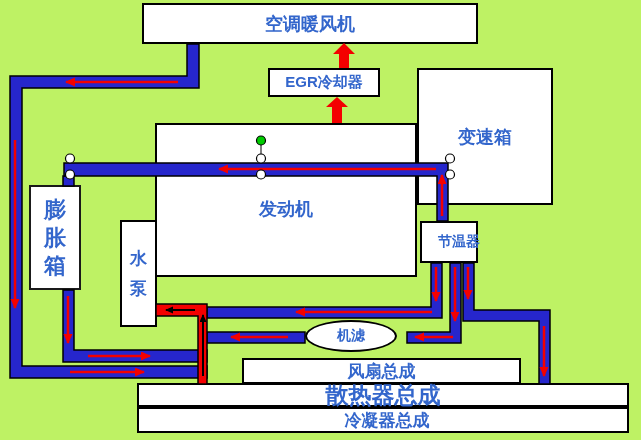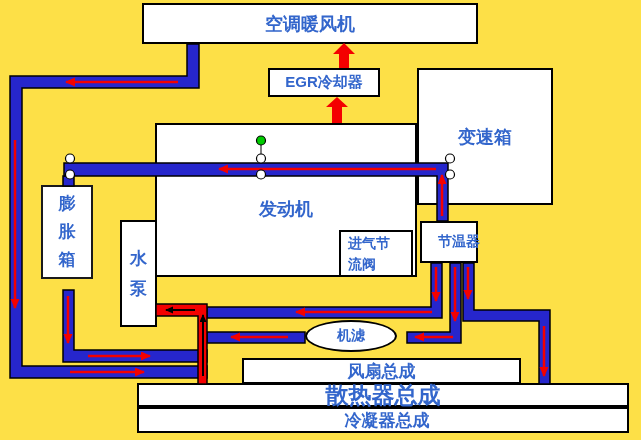--- a/index.html
+++ b/index.html
@@ -1,17 +1,17 @@
 <!DOCTYPE html>
 <html style="--pipe-blue: #2626CC; --flow-red: #F40000; --label-blue: #3366CC; --handle-green: #00CC00;"><head>
 <meta charset="utf-8">
 <style>
   html,body{margin:0;padding:0;background:#fff;}
   #stage{
-    position:relative;width:641px;height:440px;background:#fde047;overflow:hidden;
+    position:relative;width:641px;height:440px;background:#bef264;overflow:hidden;
     font-family:"Liberation Sans",sans-serif;
   }
   .box{
     position:absolute;background:#fff;border:2px solid #000;box-sizing:border-box;
     display:flex;align-items:center;justify-content:center;
     color:var(--label-blue,#3366CC);font-weight:bold;z-index:1;
   }
   .lbl{white-space:nowrap;}
   .vlbl{width:1.05em;word-break:break-all;white-space:normal;text-align:center;}
   svg#pipes{position:absolute;left:0;top:0;z-index:5;}
@@ -39,31 +39,28 @@
   </div>
 
   <div class="box" style="left:417px;top:68px;width:136px;height:137px;font-size:18px;align-items:flex-start;">
     <span class="lbl" style="margin-top:55px;">变速箱</span>
   </div>
 
   <div class="box" style="left:155px;top:123px;width:262px;height:154px;font-size:18px;align-items:flex-start;">
     <span class="lbl" style="margin-top:72px;">发动机</span>
   </div>
 
-  <div class="box" style="left:41px;top:185px;width:52px;height:94px;font-size:17px;line-height:28px;border-color:#1a1a1a;">
+  <div class="box" style="left:29px;top:185px;width:52px;height:105px;font-size:22px;line-height:28px;border-color:#1a1a1a;">
     <span class="vlbl">膨胀箱</span>
   </div>
 
   <div class="box" style="left:120px;top:220px;width:37px;height:107px;font-size:17px;line-height:30px;">
     <span class="vlbl">水泵</span>
   </div>
 
-  <div class="box" style="left:339px;top:230px;width:74px;height:47px;font-size:14px;line-height:21px;justify-content:flex-start;">
-    <span style="width:46px;margin-left:7px;word-break:break-all;">进气节流阀</span>
-  </div>
 
   <div class="box" style="left:420px;top:221px;width:58px;height:42px;font-size:14px;padding-left:20px;">
     <span class="lbl">节温器</span>
   </div>
 
   <div class="box" style="left:305px;top:320px;width:92px;height:32px;font-size:14px;border-radius:50%;">
     <span class="lbl">机滤</span>
   </div>
 
   <div class="box" style="left:242px;top:358px;width:279px;height:26px;font-size:17px;">

